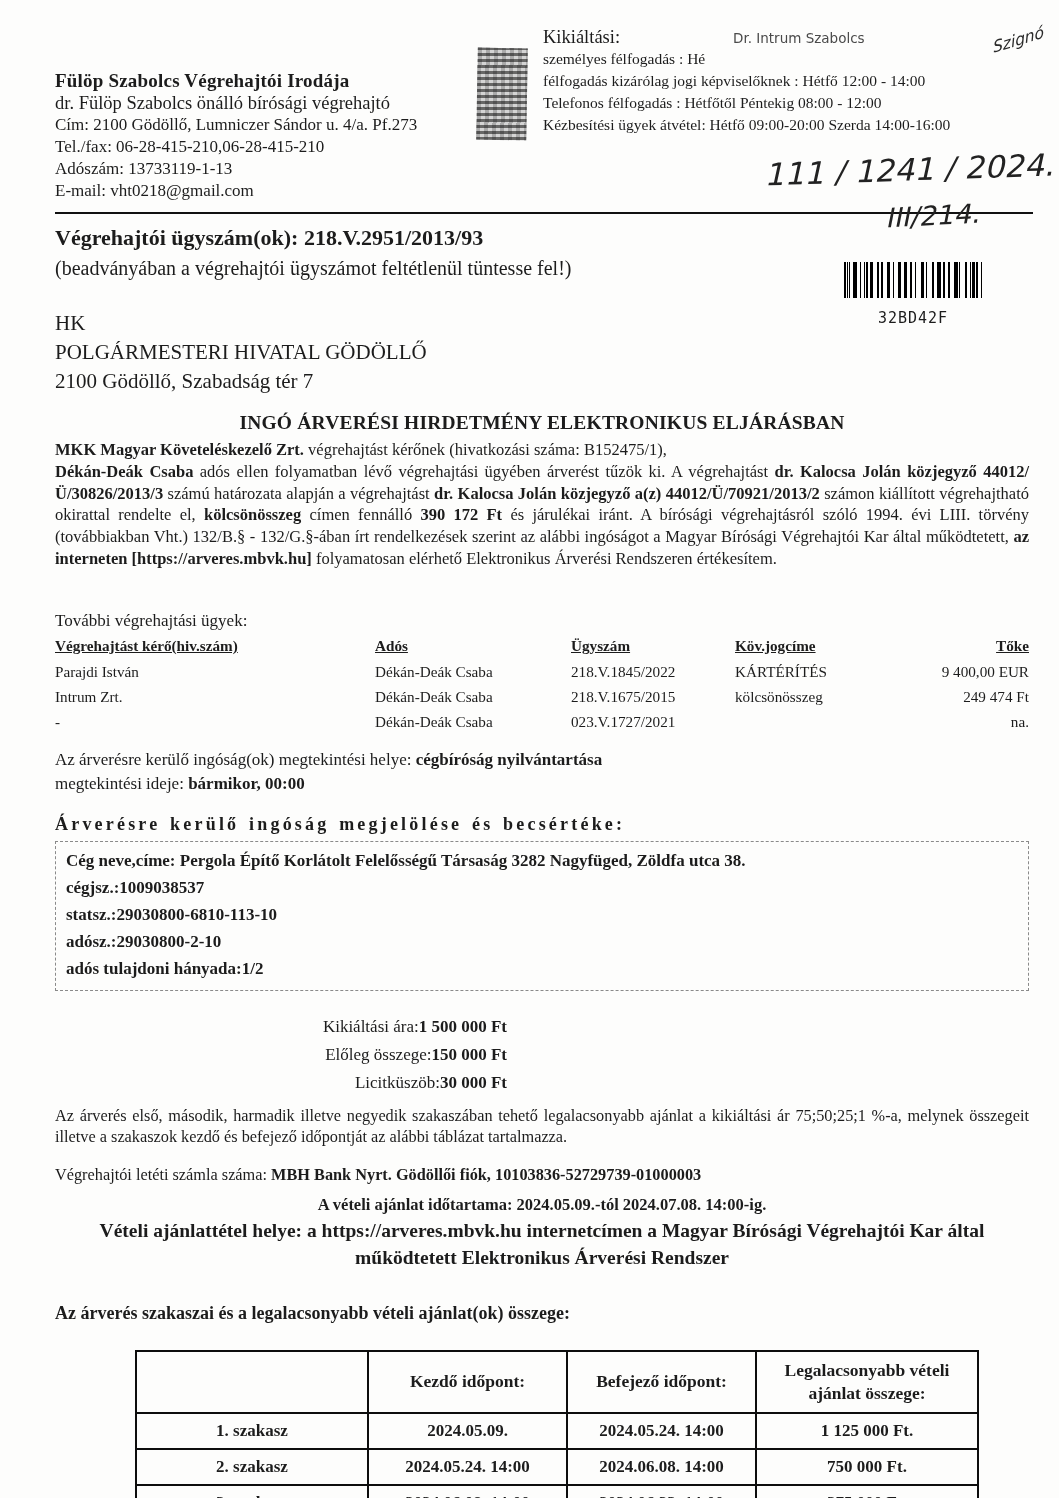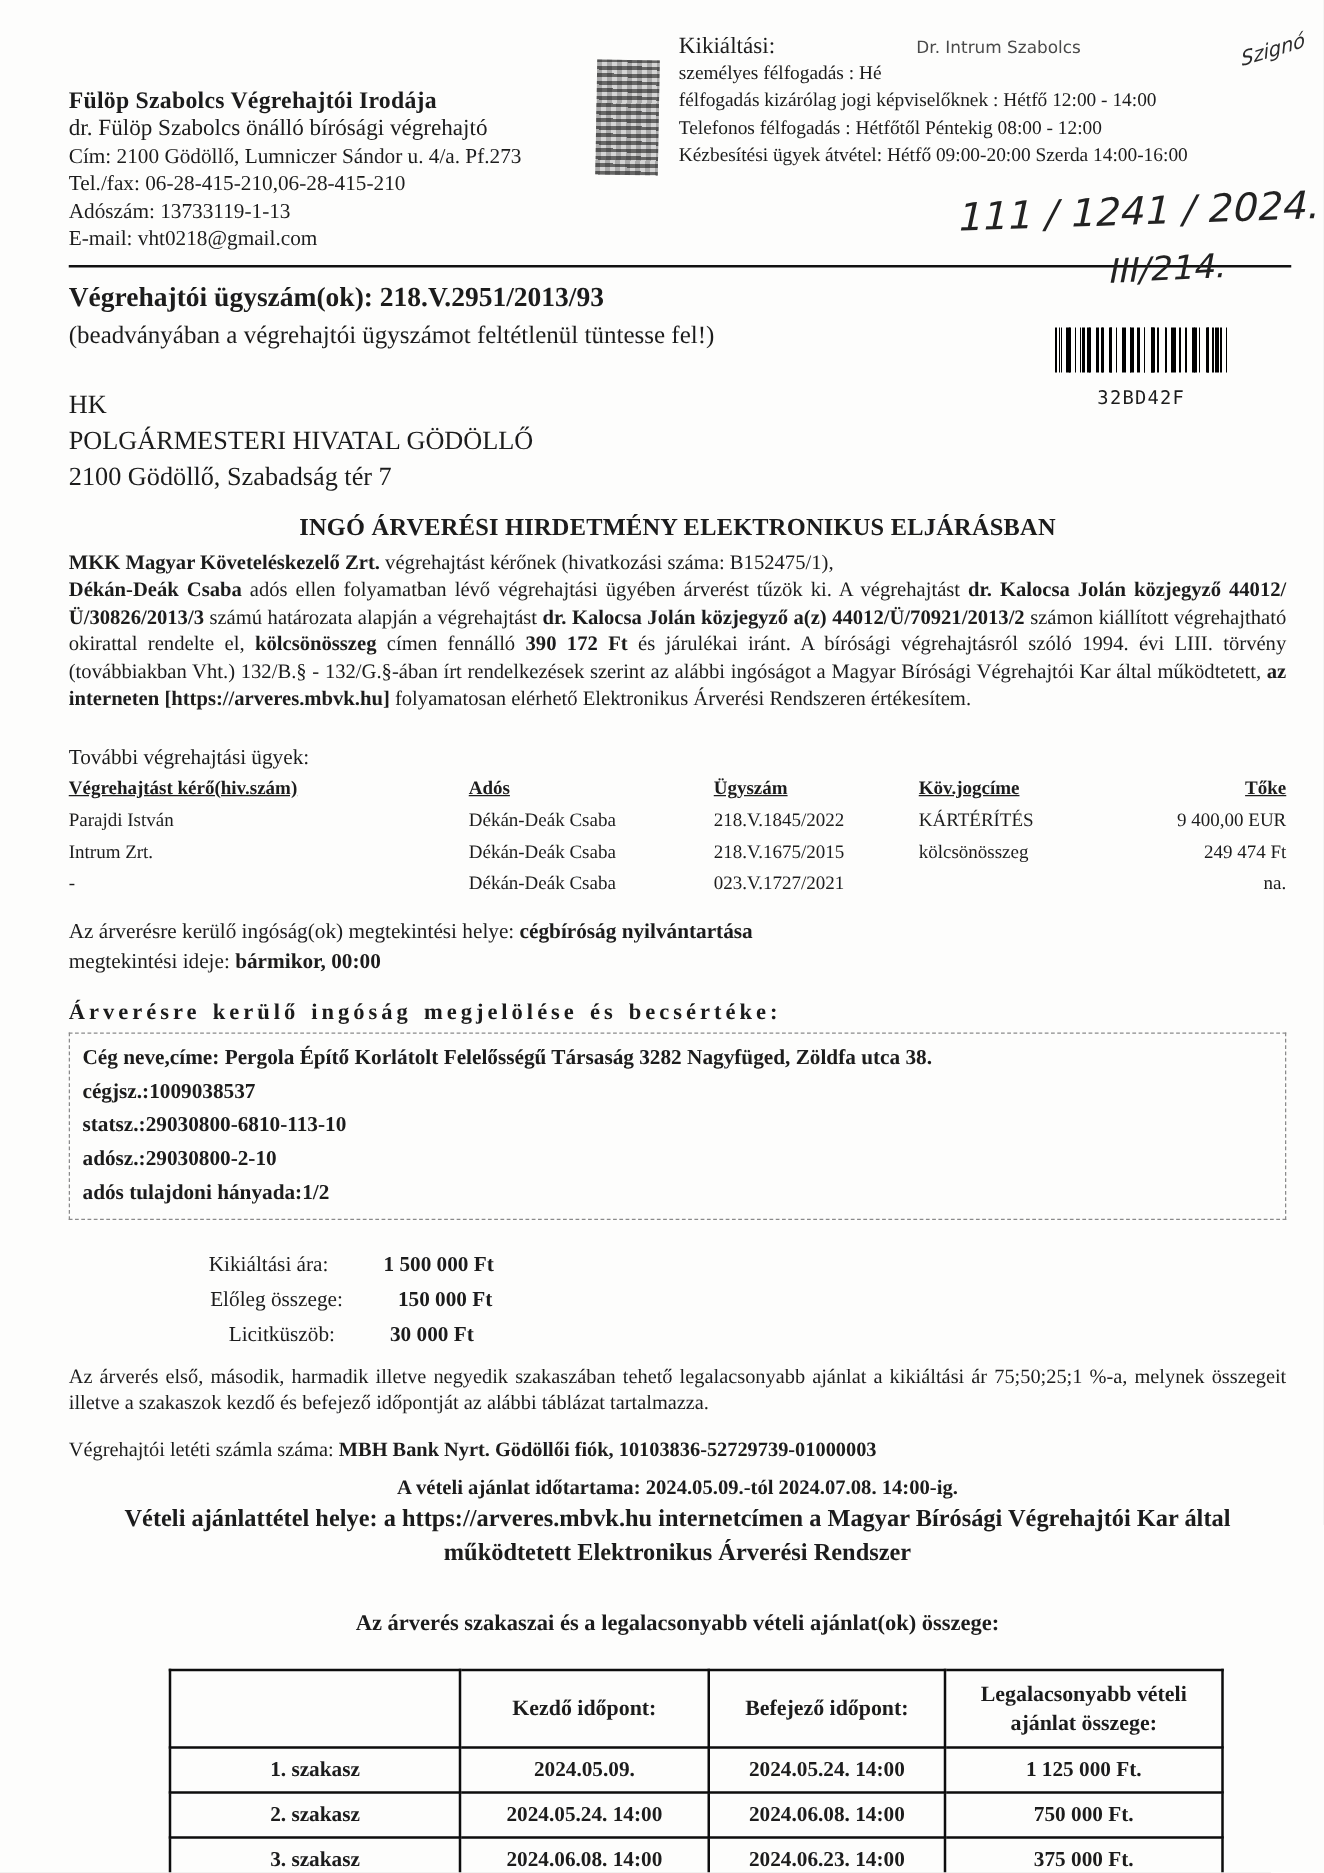--- a/index.html
+++ b/index.html
@@ -66,47 +66,47 @@
       repeating-linear-gradient(90deg,transparent 0 3px,#000 3px 4px,transparent 4px 9px,#000 9px 12px,transparent 12px 17px);
   }
   .barcode .code{font-family:"DejaVu Sans Mono", monospace;font-size:15px;margin-top:11px;letter-spacing:1px;}
 
   
   .main-title{margin-top:16px;text-align:center;font-weight:bold;font-size:19.5px;letter-spacing:.2px;}
   .intro{margin-top:5px;font-size:16.5px;line-height:21.8px;text-align:justify;}
   .b{font-weight:bold;}
 
   
-  .cases{margin-top:26px;}
+  .cases{margin-top:41px;}
   .cases .caption{font-size:17px;}
   .cgrid{display:grid;grid-template-columns:320px 196px 164px 172px 1fr;font-size:15.2px;}
   .cgrid .h{font-weight:bold;text-decoration:underline;padding:6px 0 4px 0;}
   .cgrid .c{padding:4px 0 3px 0;}
   .cgrid .r{text-align:right;}
 
   
   .viewing{margin-top:14px;font-size:17px;line-height:24px;}
   .item-heading{margin-top:18px;font-size:18px;font-weight:bold;letter-spacing:3.2px;word-spacing:2px;}
   .item-box{
     margin-top:6px;border:1px dashed #8a8a8a;
     padding:5px 10px 8px 10px;width:952px;box-sizing:content-box;
     font-size:17px;font-weight:bold;line-height:27px;
   }
 
   
   .prices{margin-top:22px;font-size:17px;line-height:28px;width:452px;}
-  .prow{display:flex;justify-content:center;gap:44px;}
+  .prow{display:flex;justify-content:flex-end;}
   .prow .v{font-weight:bold;}
 
   
   .terms-p{margin-top:8px;font-size:16.3px;line-height:21.5px;text-align:justify;}
   .account{font-size:16.3px;line-height:21.5px;}
   .offer-period{margin-top:9px;text-align:center;font-weight:bold;font-size:16.5px;}
   .offer-place{margin-top:2px;text-align:center;font-weight:bold;font-size:19.5px;line-height:27px;}
-  .sched-title{margin-top:32px;text-align:center;font-weight:bold;font-size:18px;font-family:Liberation Serif, serif;}
+  .sched-title{margin-top:32px;font-weight:bold;font-size:18px;font-family:Liberation Serif, serif;}
 
   
   .sched{margin:26px 0 0 80px;border-collapse:collapse;font-size:17px;font-weight:bold;text-align:center;}
   .sched td,.sched th{border:2.5px solid #0d0d0d;padding:3px 6px;}
   .sched th{font-size:17.5px;line-height:23px;}
   .sched .c0{width:218px;}
   .sched .c1{width:185px;}
   .sched .c2{width:175px;}
   .sched .c3{width:208px;}
   .sched td{height:28px;}

